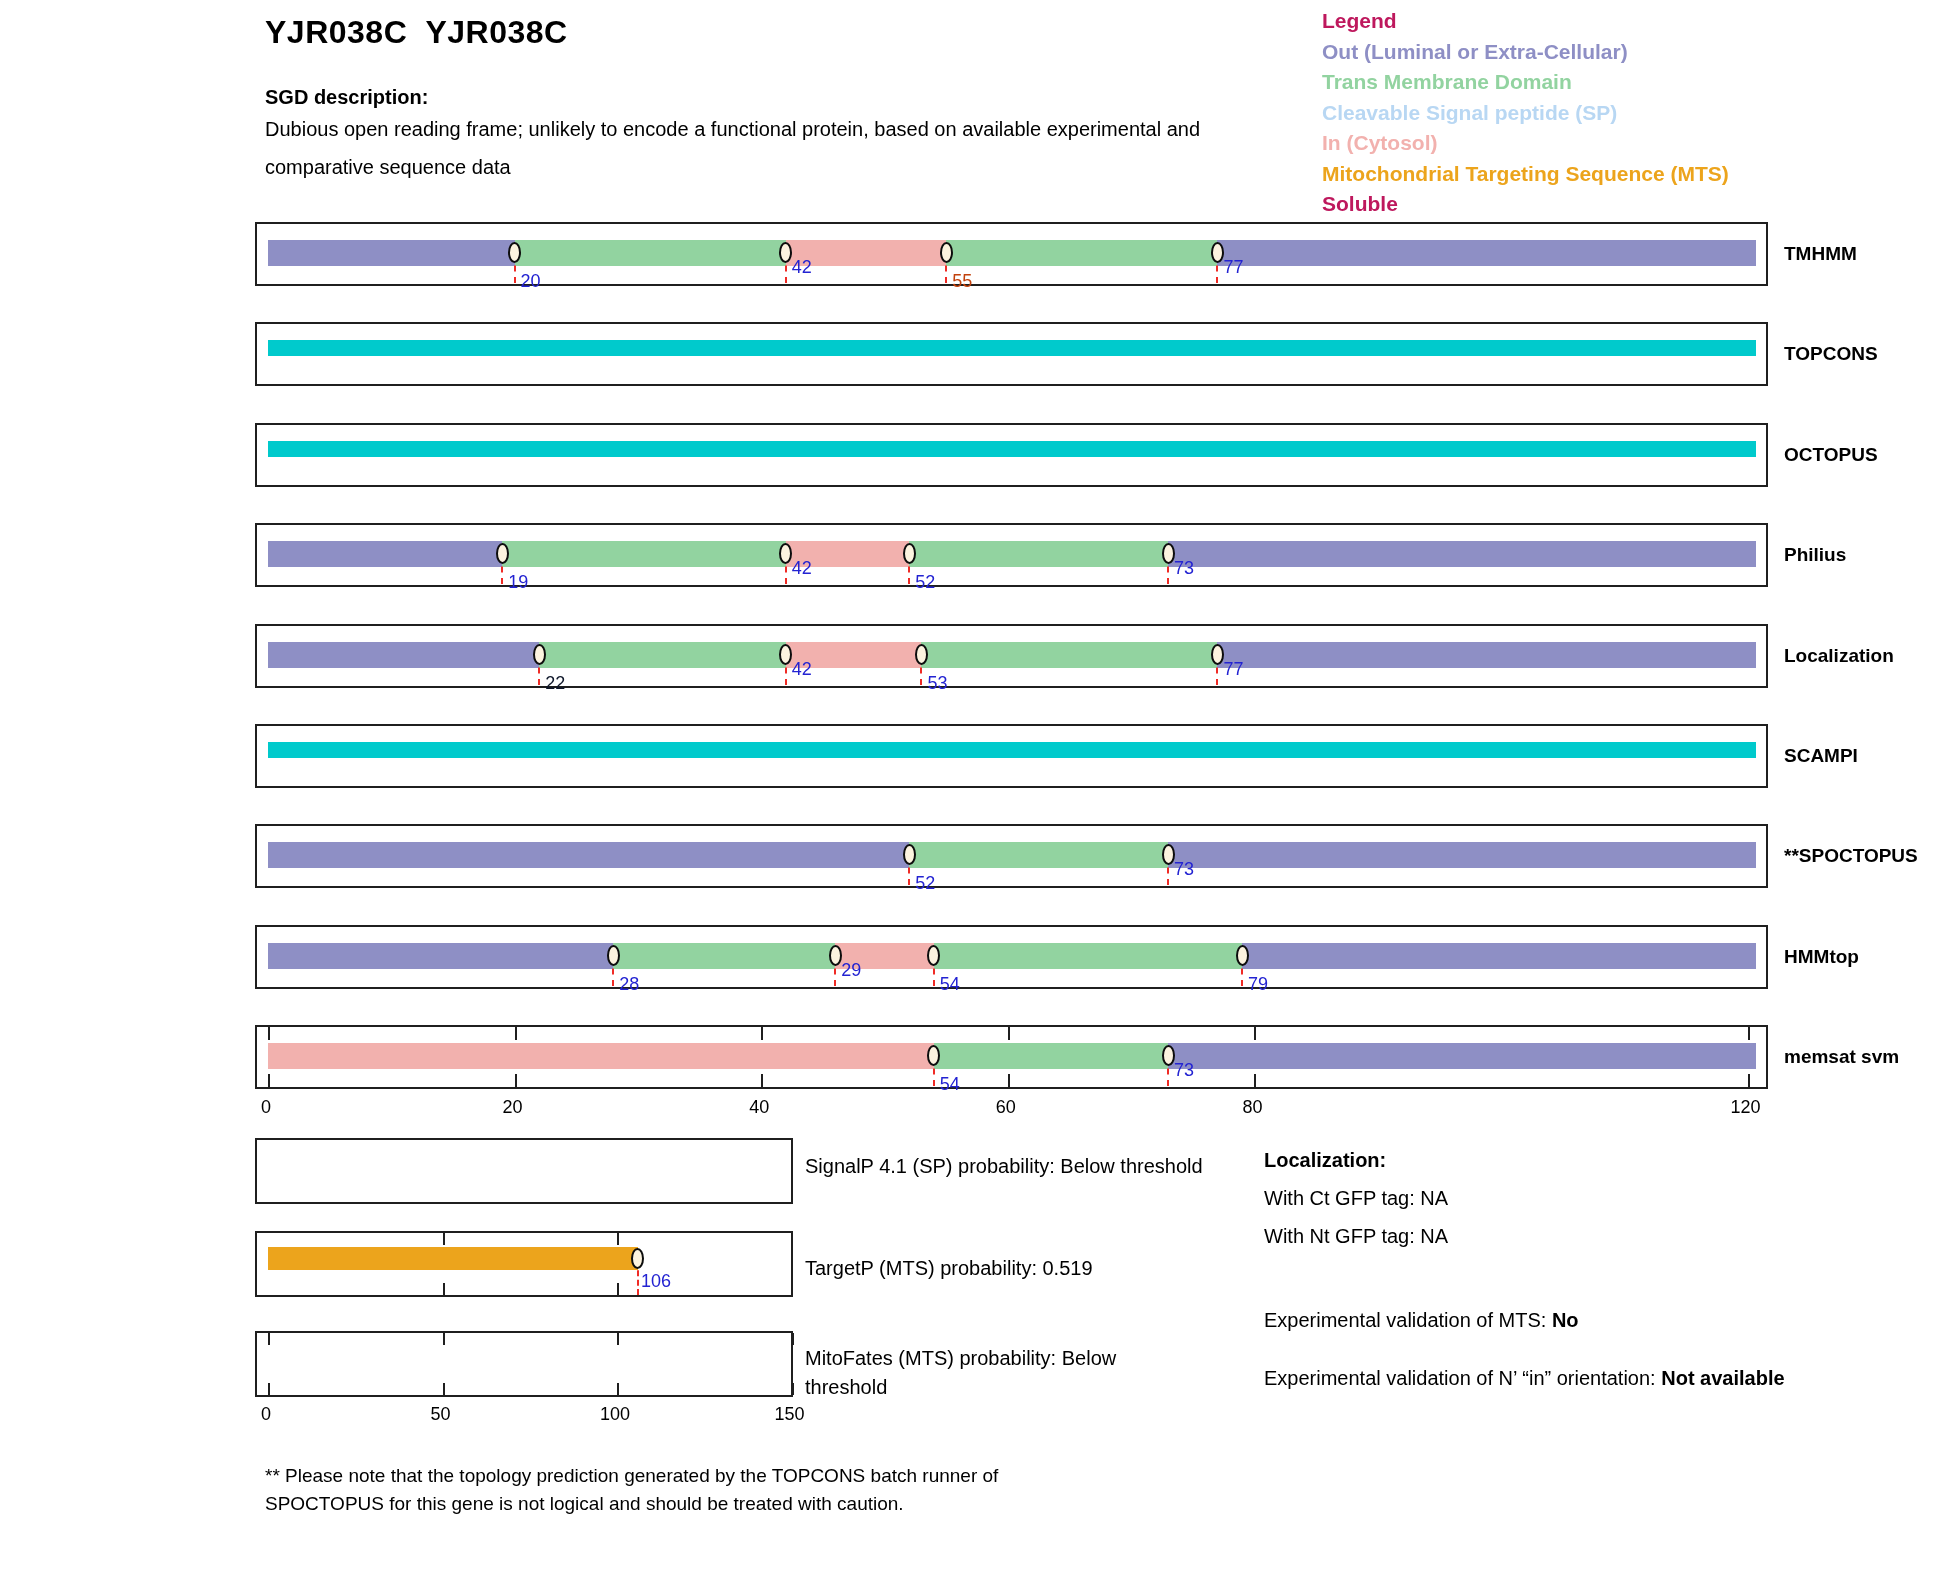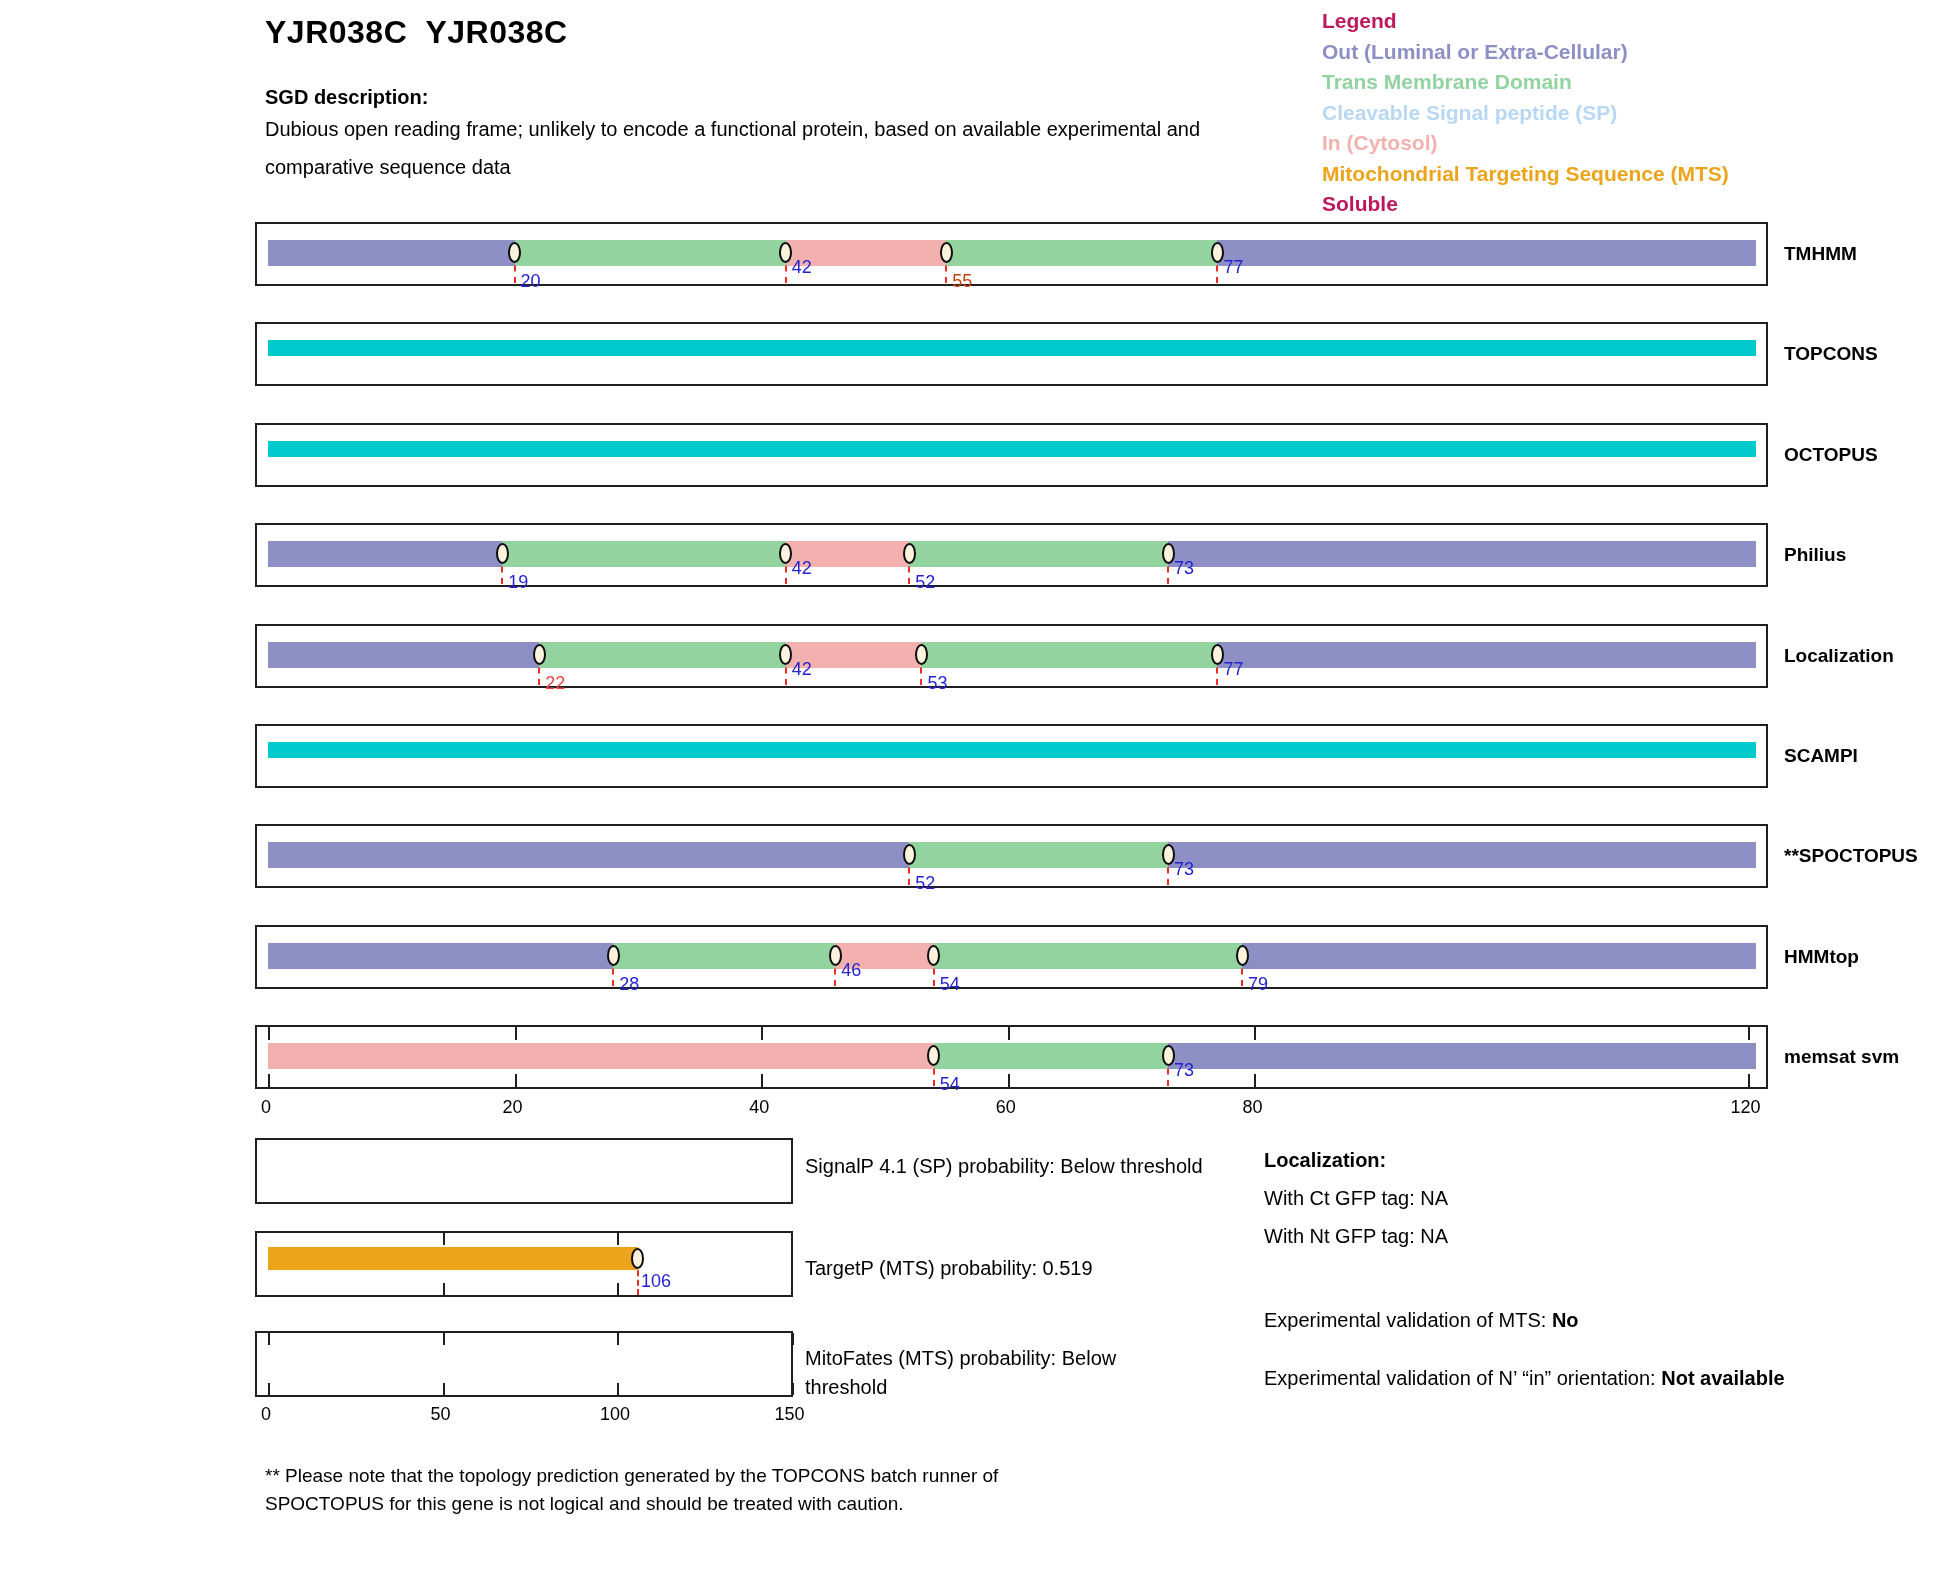--- a/index.html
+++ b/index.html
@@ -90,21 +90,21 @@
     </div>
     <div class="track-label" style="left: 1784px; top: 544.2px;">Philius</div>
     <div class="track-box" style="left: 255px; top: 623.6px; width: 1513px; height: 64px;">
       <div class="seg" style="left: 11px; top: 16px; width: 271.26px; height: 26px; background: rgb(142, 143, 197);"></div>
       <div class="seg" style="left: 282.26px; top: 16px; width: 246.6px; height: 26px; background: rgb(146, 211, 160);"></div>
       <div class="seg" style="left: 528.86px; top: 16px; width: 135.63px; height: 26px; background: rgb(242, 177, 174);"></div>
       <div class="seg" style="left: 664.49px; top: 16px; width: 295.92px; height: 26px; background: rgb(146, 211, 160);"></div>
       <div class="seg" style="left: 960.41px; top: 16px; width: 538.821px; height: 26px; background: rgb(142, 143, 197);"></div>
       <div class="marker-line" style="left: 281.26px; top: 30px; height: 29px;"></div>
       <div class="marker-dot" style="left: 275.76px; top: 18px;"></div>
-      <div class="pos-label" style="left: 288.26px; top: 47px; color: #ef4444;">22</div>
+      <div class="pos-label" style="left: 288.26px; top: 47px; color: #0f172a;">22</div>
       <div class="marker-line" style="left: 527.86px; top: 30px; height: 29px;"></div>
       <div class="marker-dot" style="left: 522.36px; top: 18px;"></div>
       <div class="pos-label" style="left: 534.86px; top: 33px; color: rgb(35, 35, 210);">42</div>
       <div class="marker-line" style="left: 663.49px; top: 30px; height: 29px;"></div>
       <div class="marker-dot" style="left: 657.99px; top: 18px;"></div>
       <div class="pos-label" style="left: 670.49px; top: 47px; color: rgb(35, 35, 210);">53</div>
       <div class="marker-line" style="left: 959.41px; top: 30px; height: 29px;"></div>
       <div class="marker-dot" style="left: 953.91px; top: 18px;"></div>
       <div class="pos-label" style="left: 966.41px; top: 33px; color: rgb(35, 35, 210);">77</div>
     </div>
@@ -129,21 +129,21 @@
       <div class="seg" style="left: 11px; top: 16px; width: 345.24px; height: 26px; background: rgb(142, 143, 197);"></div>
       <div class="seg" style="left: 356.24px; top: 16px; width: 221.94px; height: 26px; background: rgb(146, 211, 160);"></div>
       <div class="seg" style="left: 578.18px; top: 16px; width: 98.64px; height: 26px; background: rgb(242, 177, 174);"></div>
       <div class="seg" style="left: 676.82px; top: 16px; width: 308.25px; height: 26px; background: rgb(146, 211, 160);"></div>
       <div class="seg" style="left: 985.07px; top: 16px; width: 514.161px; height: 26px; background: rgb(142, 143, 197);"></div>
       <div class="marker-line" style="left: 355.24px; top: 30px; height: 29px;"></div>
       <div class="marker-dot" style="left: 349.74px; top: 18px;"></div>
       <div class="pos-label" style="left: 362.24px; top: 47px; color: rgb(35, 35, 210);">28</div>
       <div class="marker-line" style="left: 577.18px; top: 30px; height: 29px;"></div>
       <div class="marker-dot" style="left: 571.68px; top: 18px;"></div>
-      <div class="pos-label" style="left: 584.18px; top: 33px; color: rgb(35, 35, 210);">46</div>
+      <div class="pos-label" style="left: 584.18px; top: 33px; color: rgb(35, 35, 210);">29</div>
       <div class="marker-line" style="left: 675.82px; top: 30px; height: 29px;"></div>
       <div class="marker-dot" style="left: 670.32px; top: 18px;"></div>
       <div class="pos-label" style="left: 682.82px; top: 47px; color: rgb(35, 35, 210);">54</div>
       <div class="marker-line" style="left: 984.07px; top: 30px; height: 29px;"></div>
       <div class="marker-dot" style="left: 978.57px; top: 18px;"></div>
       <div class="pos-label" style="left: 991.07px; top: 47px; color: rgb(35, 35, 210);">79</div>
     </div>
     <div class="track-label" style="left: 1784px; top: 945.8px;">HMMtop</div>
     <div class="track-box" style="left: 255px; top: 1025.2px; width: 1513px; height: 64px;">
       <div class="seg" style="left: 11px; top: 16px; width: 665.82px; height: 26px; background: rgb(242, 177, 174);"></div>

